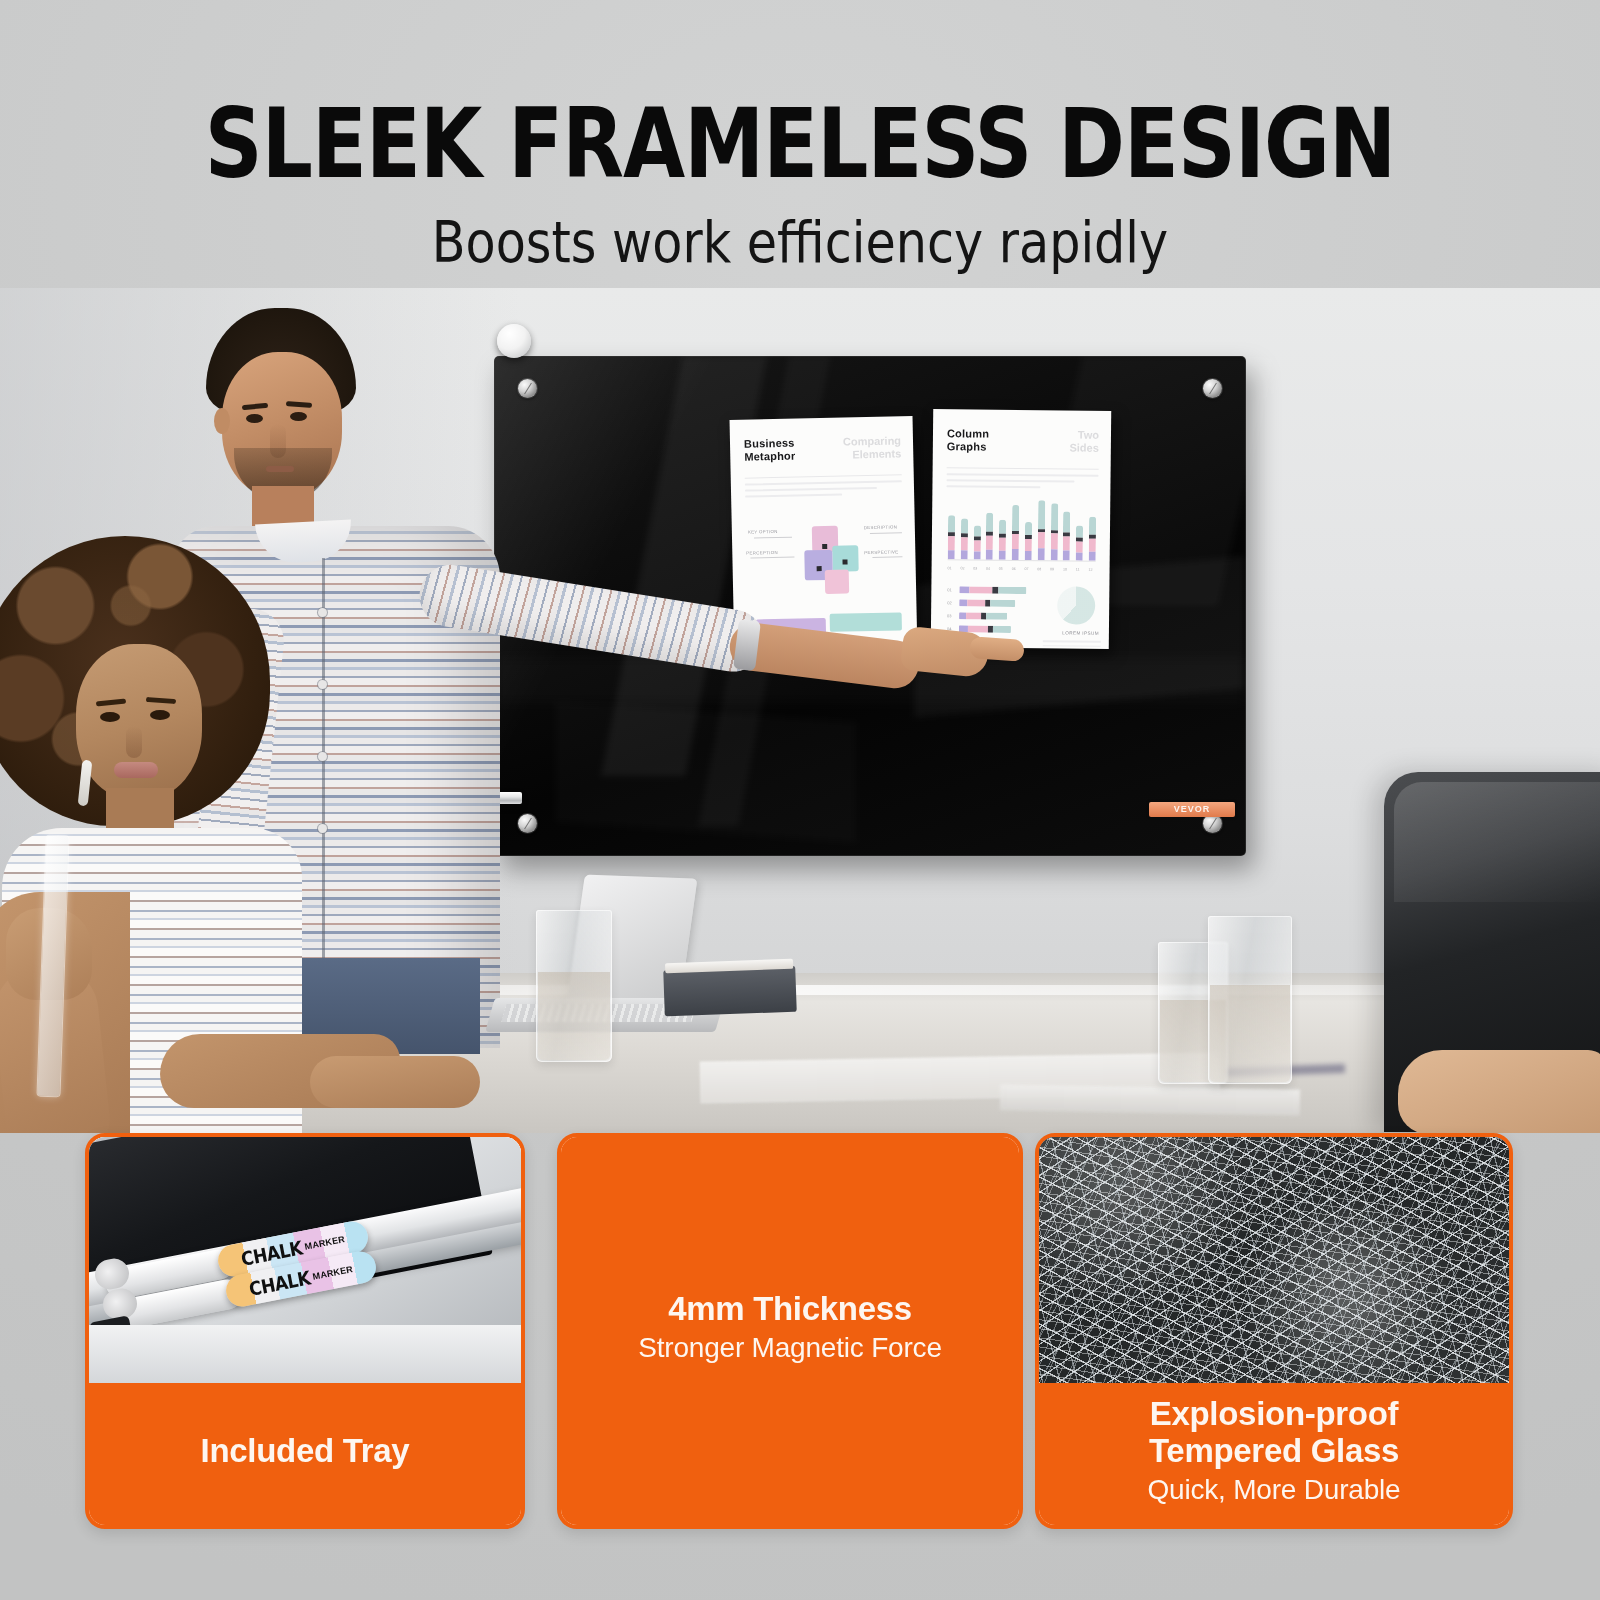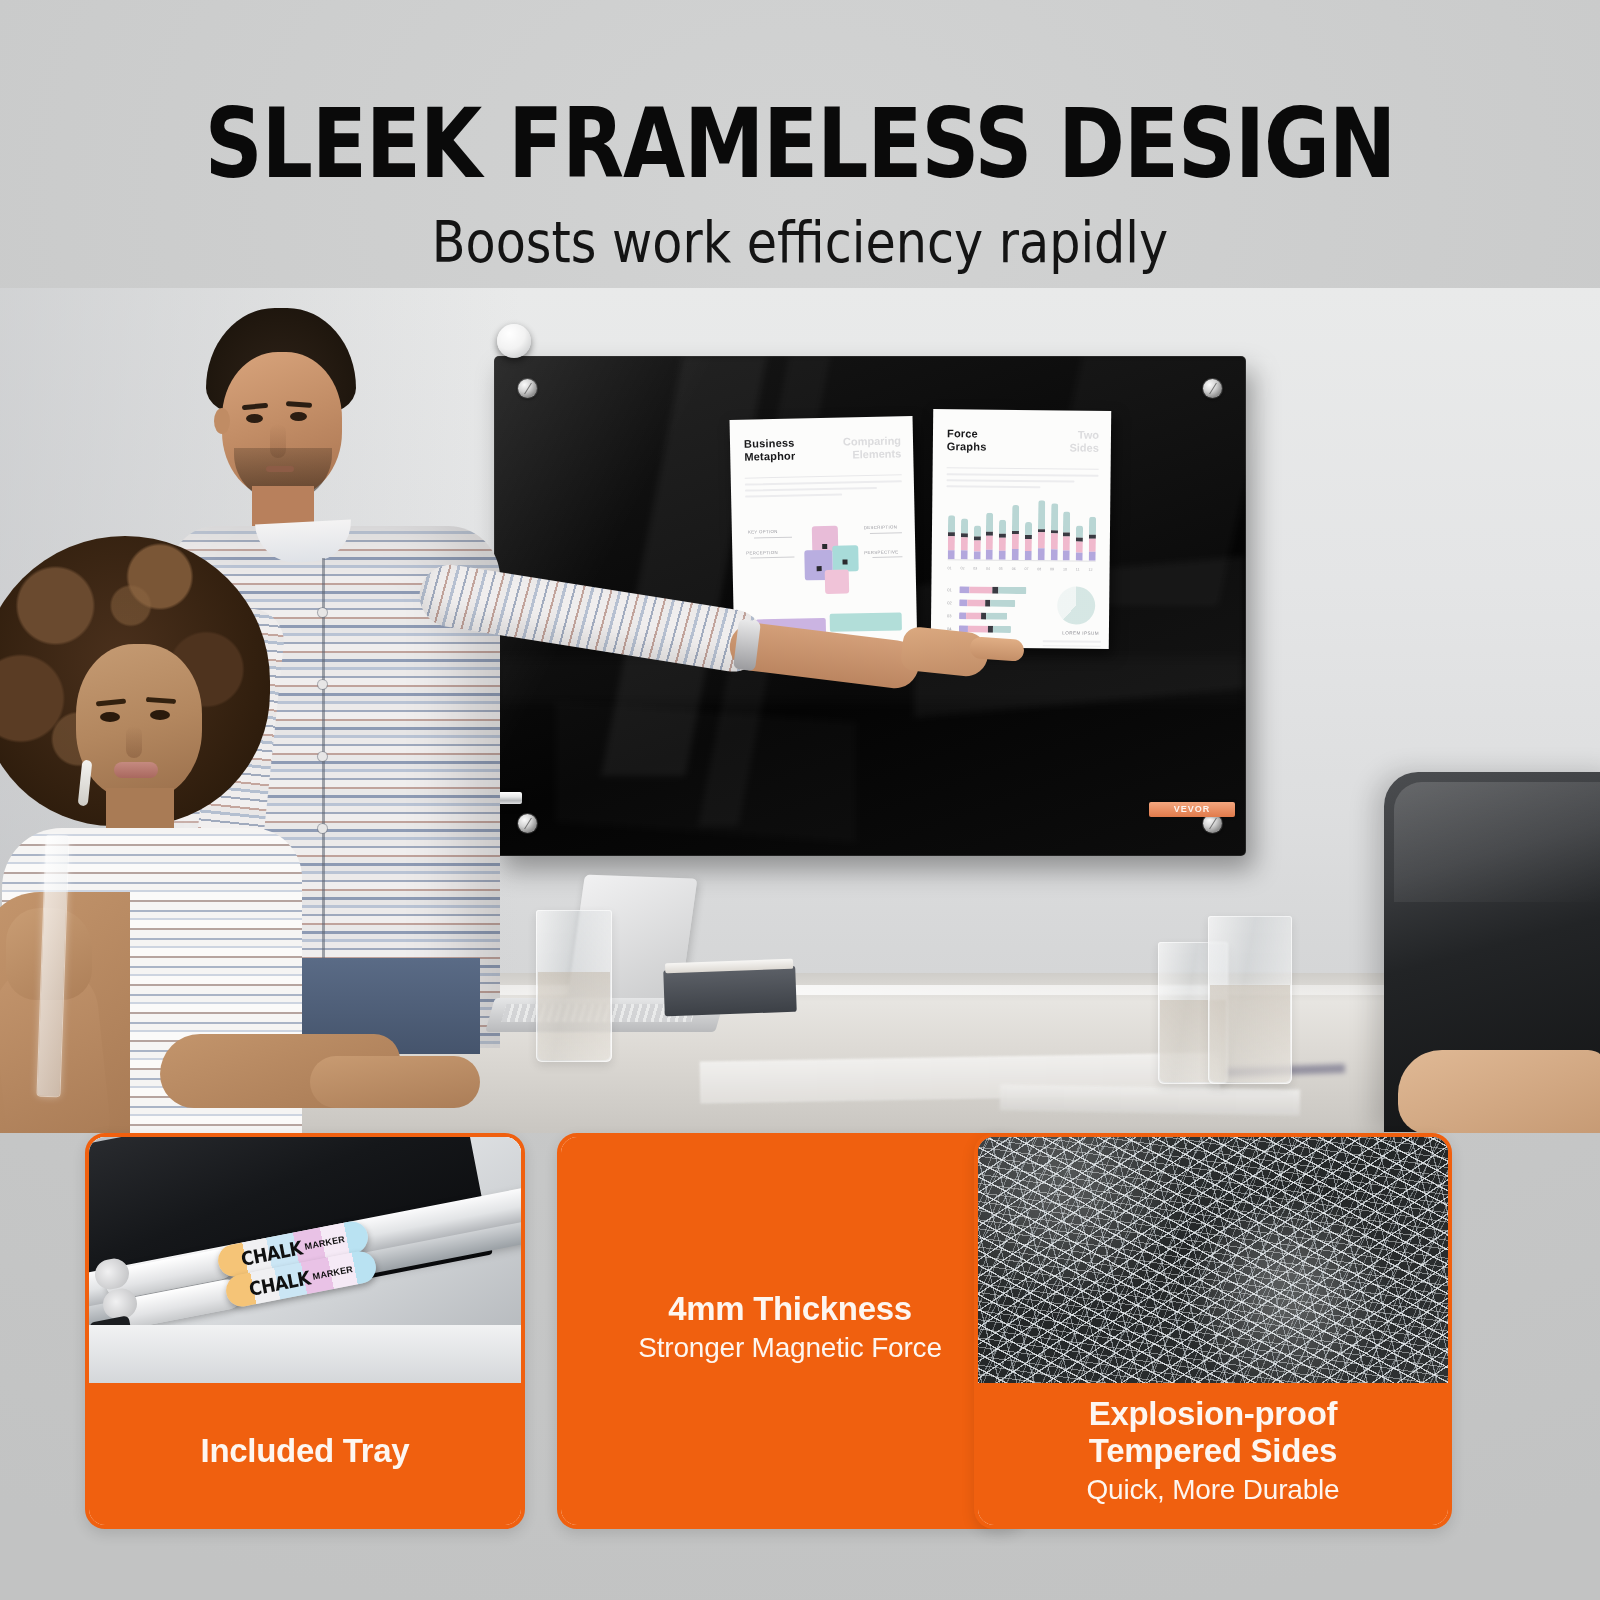--- a/index.html
+++ b/index.html
@@ -385,21 +385,21 @@
   
   .cards{ position:absolute; left:0; top:1133px; width:1600px; height:467px; }
   .card{
     position:absolute; top:0; border:4px solid var(--o); border-radius:20px;
     background:#fff; overflow:hidden;
     box-shadow:0 5px 14px rgba(0,0,0,.12);
     display:flex; flex-direction:column;
   }
   .c1{ left:85px; width:440px; height:396px; }
   .c2{ left:557px; width:466px; height:396px; }
-  .c3{ left:974px; width:478px; height:396px; }
+  .c3{ left:1035px; width:478px; height:396px; }
   .cimg{ position:relative; width:100%; flex:0 0 246px; overflow:hidden; background:#fff; }
   .ctext{
     flex:1 1 auto; background:var(--o); color:#fdf6f0;
     display:flex; flex-direction:column; align-items:center; justify-content:center;
     padding:6px 10px 12px;
   }
   .ctitle{ font-size:33px; font-weight:bold; line-height:1.12; text-align:center; letter-spacing:-.3px; }
   .csub{ font-size:28px; line-height:1.16; text-align:center; margin-top:4px; letter-spacing:-.2px; }
 
   
@@ -591,21 +591,21 @@
         <div class="ltxt" style="left:16px;top:110px">KEY OPTION</div>
         <div class="ltxt" style="left:14px;top:131px">PERCEPTION</div>
         <div class="ltxt" style="left:132px;top:108px">DESCRIPTION</div>
         <div class="ltxt" style="left:132px;top:133px">PERSPECTIVE</div>
         <div class="pBadge pb1"></div>
         <div class="pBadge pb2"></div>
       </div>
 
       <div class="poster p2">
         <div class="pTitle">
-          <span>Force</span><br>
+          <span>Column</span><br>
           <span>Graphs</span>
         </div>
         <div class="pGhost">
           <span>Two</span><br>
           <span>Sides</span>
         </div>
         <div class="pRule"></div>
         <div class="pLines">
             <i></i>
             <i></i>
@@ -872,20 +872,20 @@
     <div class="card c3" style="--o:#f0600f">
       <div class="cimg">
         <div class="glassscene">
           <div class="gtop"></div>
           <div class="shatter"></div>
         </div>
       </div>
       <div class="ctext">
         <div class="ctitle">
           <span>Explosion-proof</span><br>
-          <span>Tempered Sides</span>
+          <span>Tempered Glass</span>
         </div>
         <div class="csub">Quick, More Durable</div>
       </div>
     </div>
 
   </div>
 </div>
 
 </body></html>

